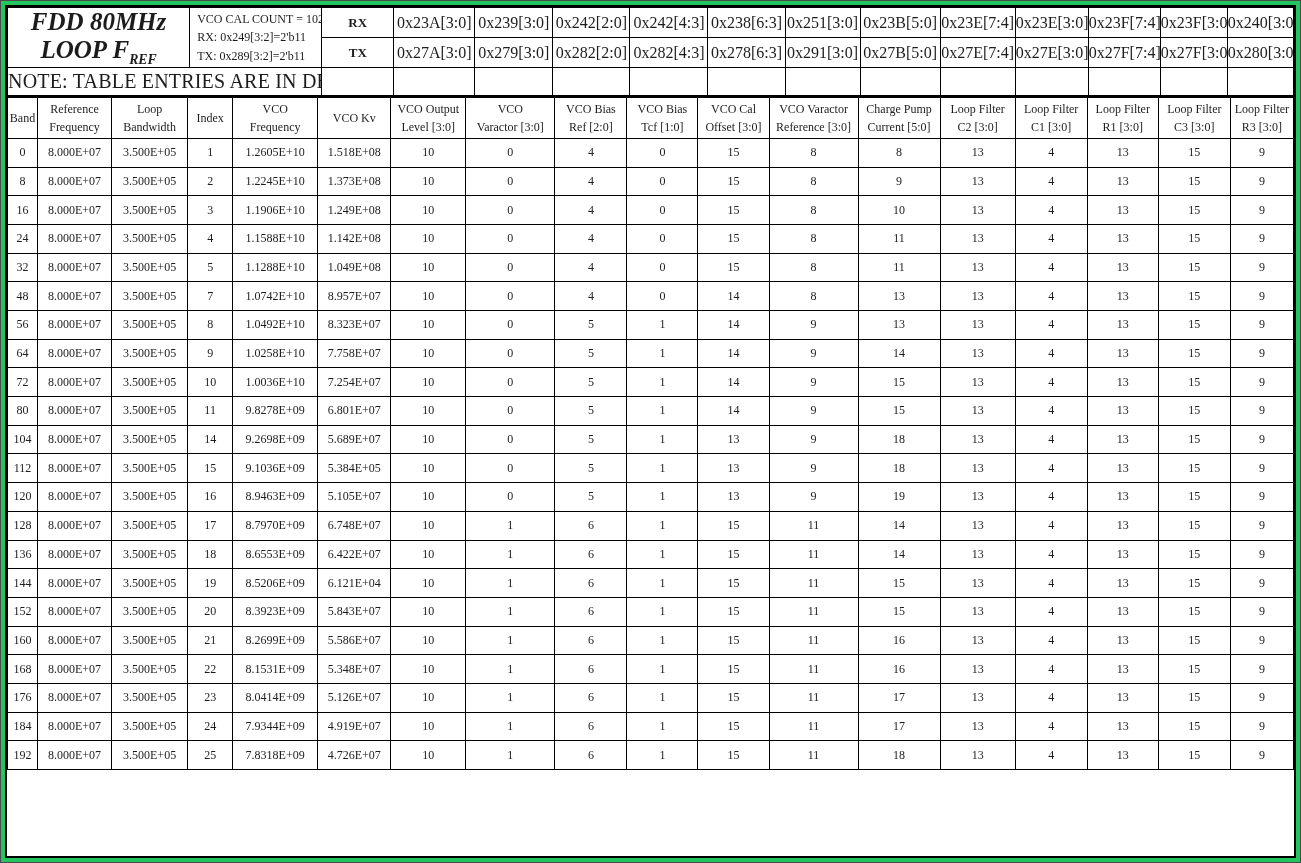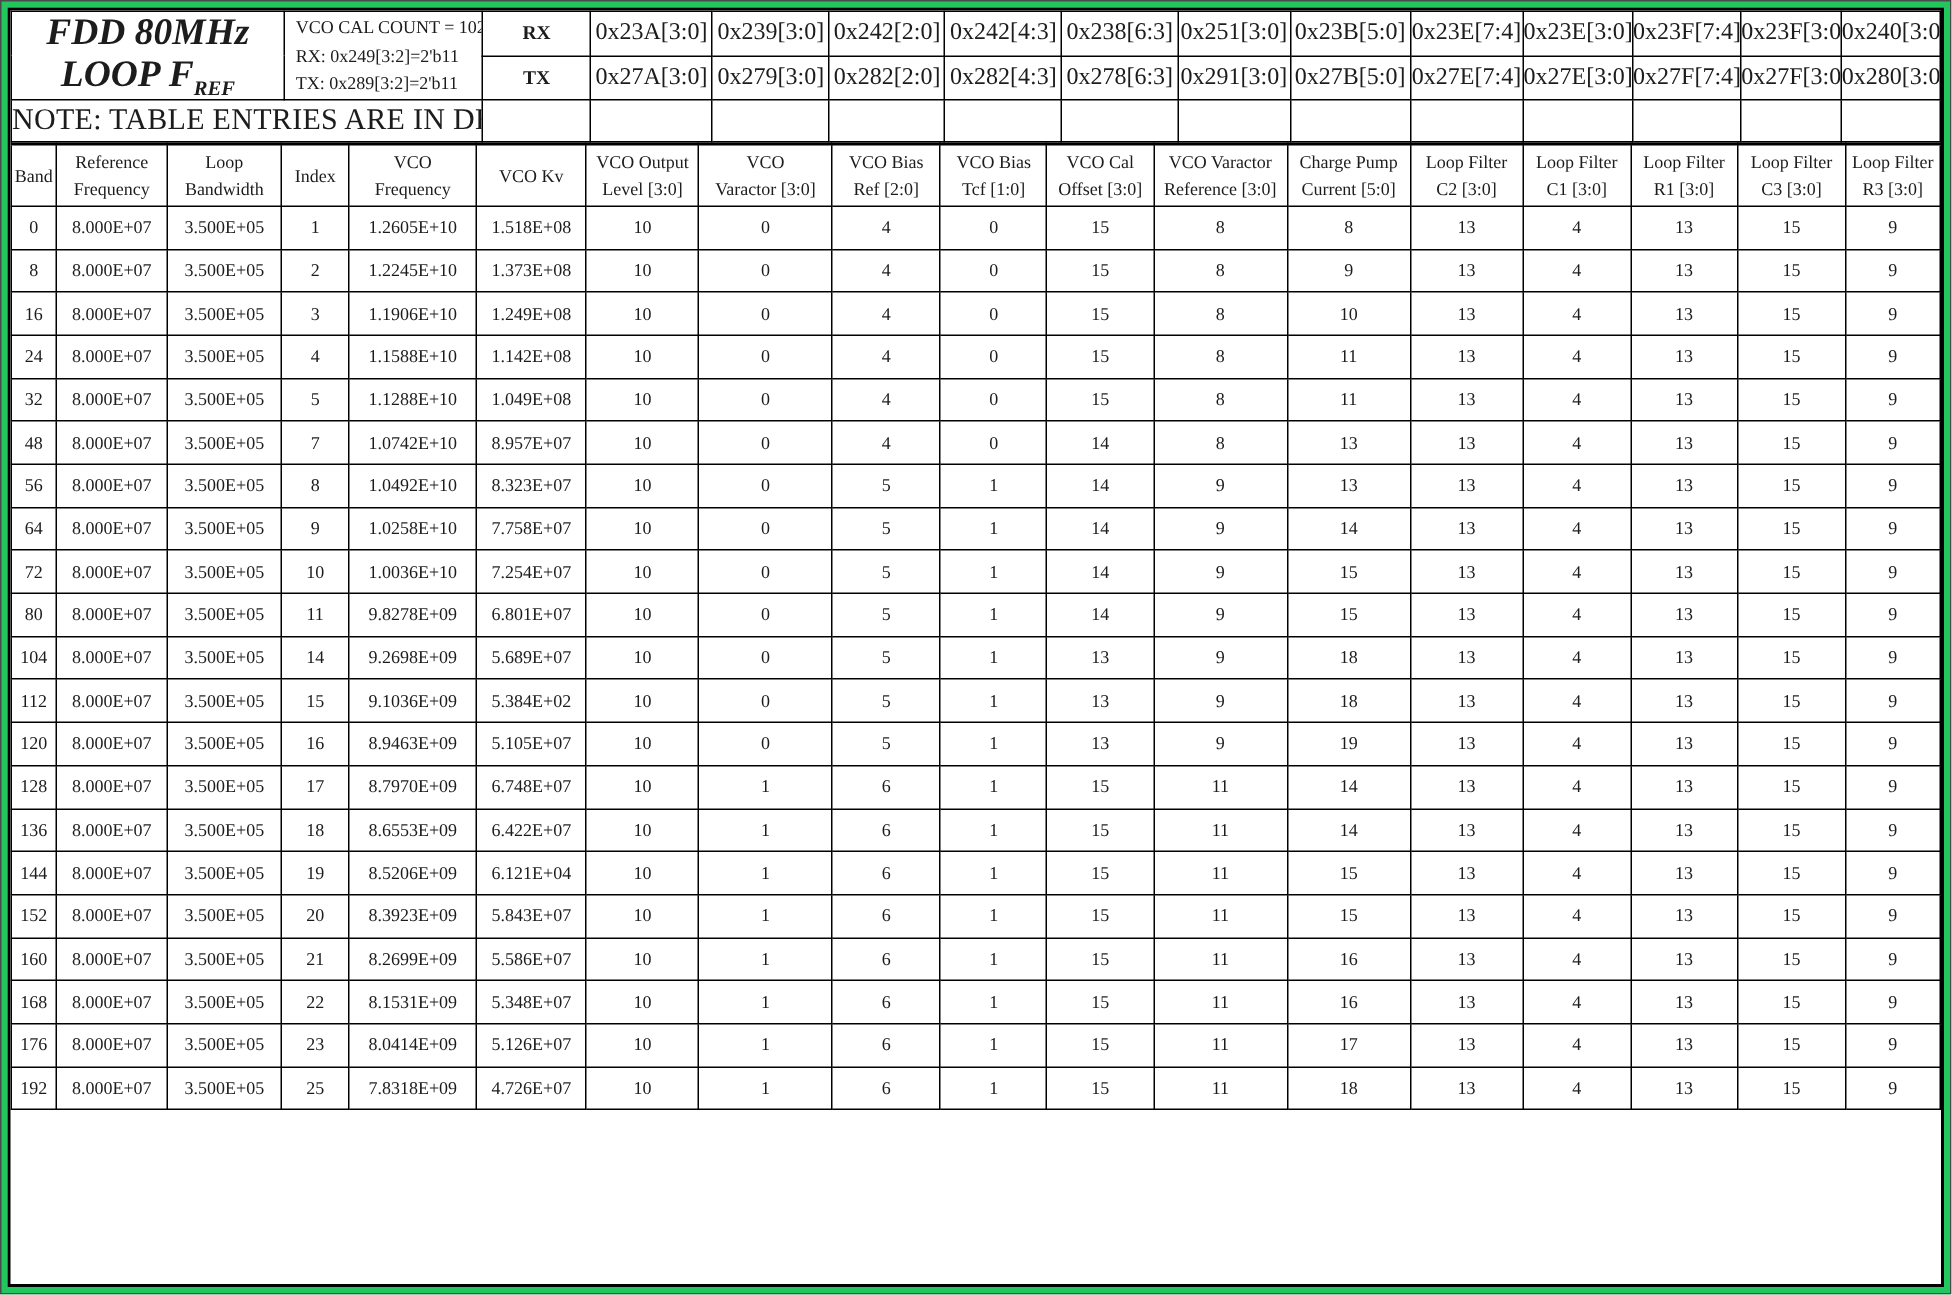--- a/index.html
+++ b/index.html
@@ -443,21 +443,21 @@
             <td>13</td>
             <td>15</td>
             <td>9</td>
           </tr>
           <tr>
             <td>112</td>
             <td>8.000E+07</td>
             <td>3.500E+05</td>
             <td>15</td>
             <td>9.1036E+09</td>
-            <td>5.384E+02</td>
+            <td>5.384E+05</td>
             <td>10</td>
             <td>0</td>
             <td>5</td>
             <td>1</td>
             <td>13</td>
             <td>9</td>
             <td>18</td>
             <td>13</td>
             <td>4</td>
             <td>13</td>
@@ -618,20 +618,40 @@
             <td>15</td>
             <td>11</td>
             <td>17</td>
             <td>13</td>
             <td>4</td>
             <td>13</td>
             <td>15</td>
             <td>9</td>
           </tr>
           <tr>
+            <td>184</td>
+            <td>8.000E+07</td>
+            <td>3.500E+05</td>
+            <td>24</td>
+            <td>7.9344E+09</td>
+            <td>4.919E+07</td>
+            <td>10</td>
+            <td>1</td>
+            <td>6</td>
+            <td>1</td>
+            <td>15</td>
+            <td>11</td>
+            <td>17</td>
+            <td>13</td>
+            <td>4</td>
+            <td>13</td>
+            <td>15</td>
+            <td>9</td>
+          </tr>
+          <tr>
             <td>192</td>
             <td>8.000E+07</td>
             <td>3.500E+05</td>
             <td>25</td>
             <td>7.8318E+09</td>
             <td>4.726E+07</td>
             <td>10</td>
             <td>1</td>
             <td>6</td>
             <td>1</td>

